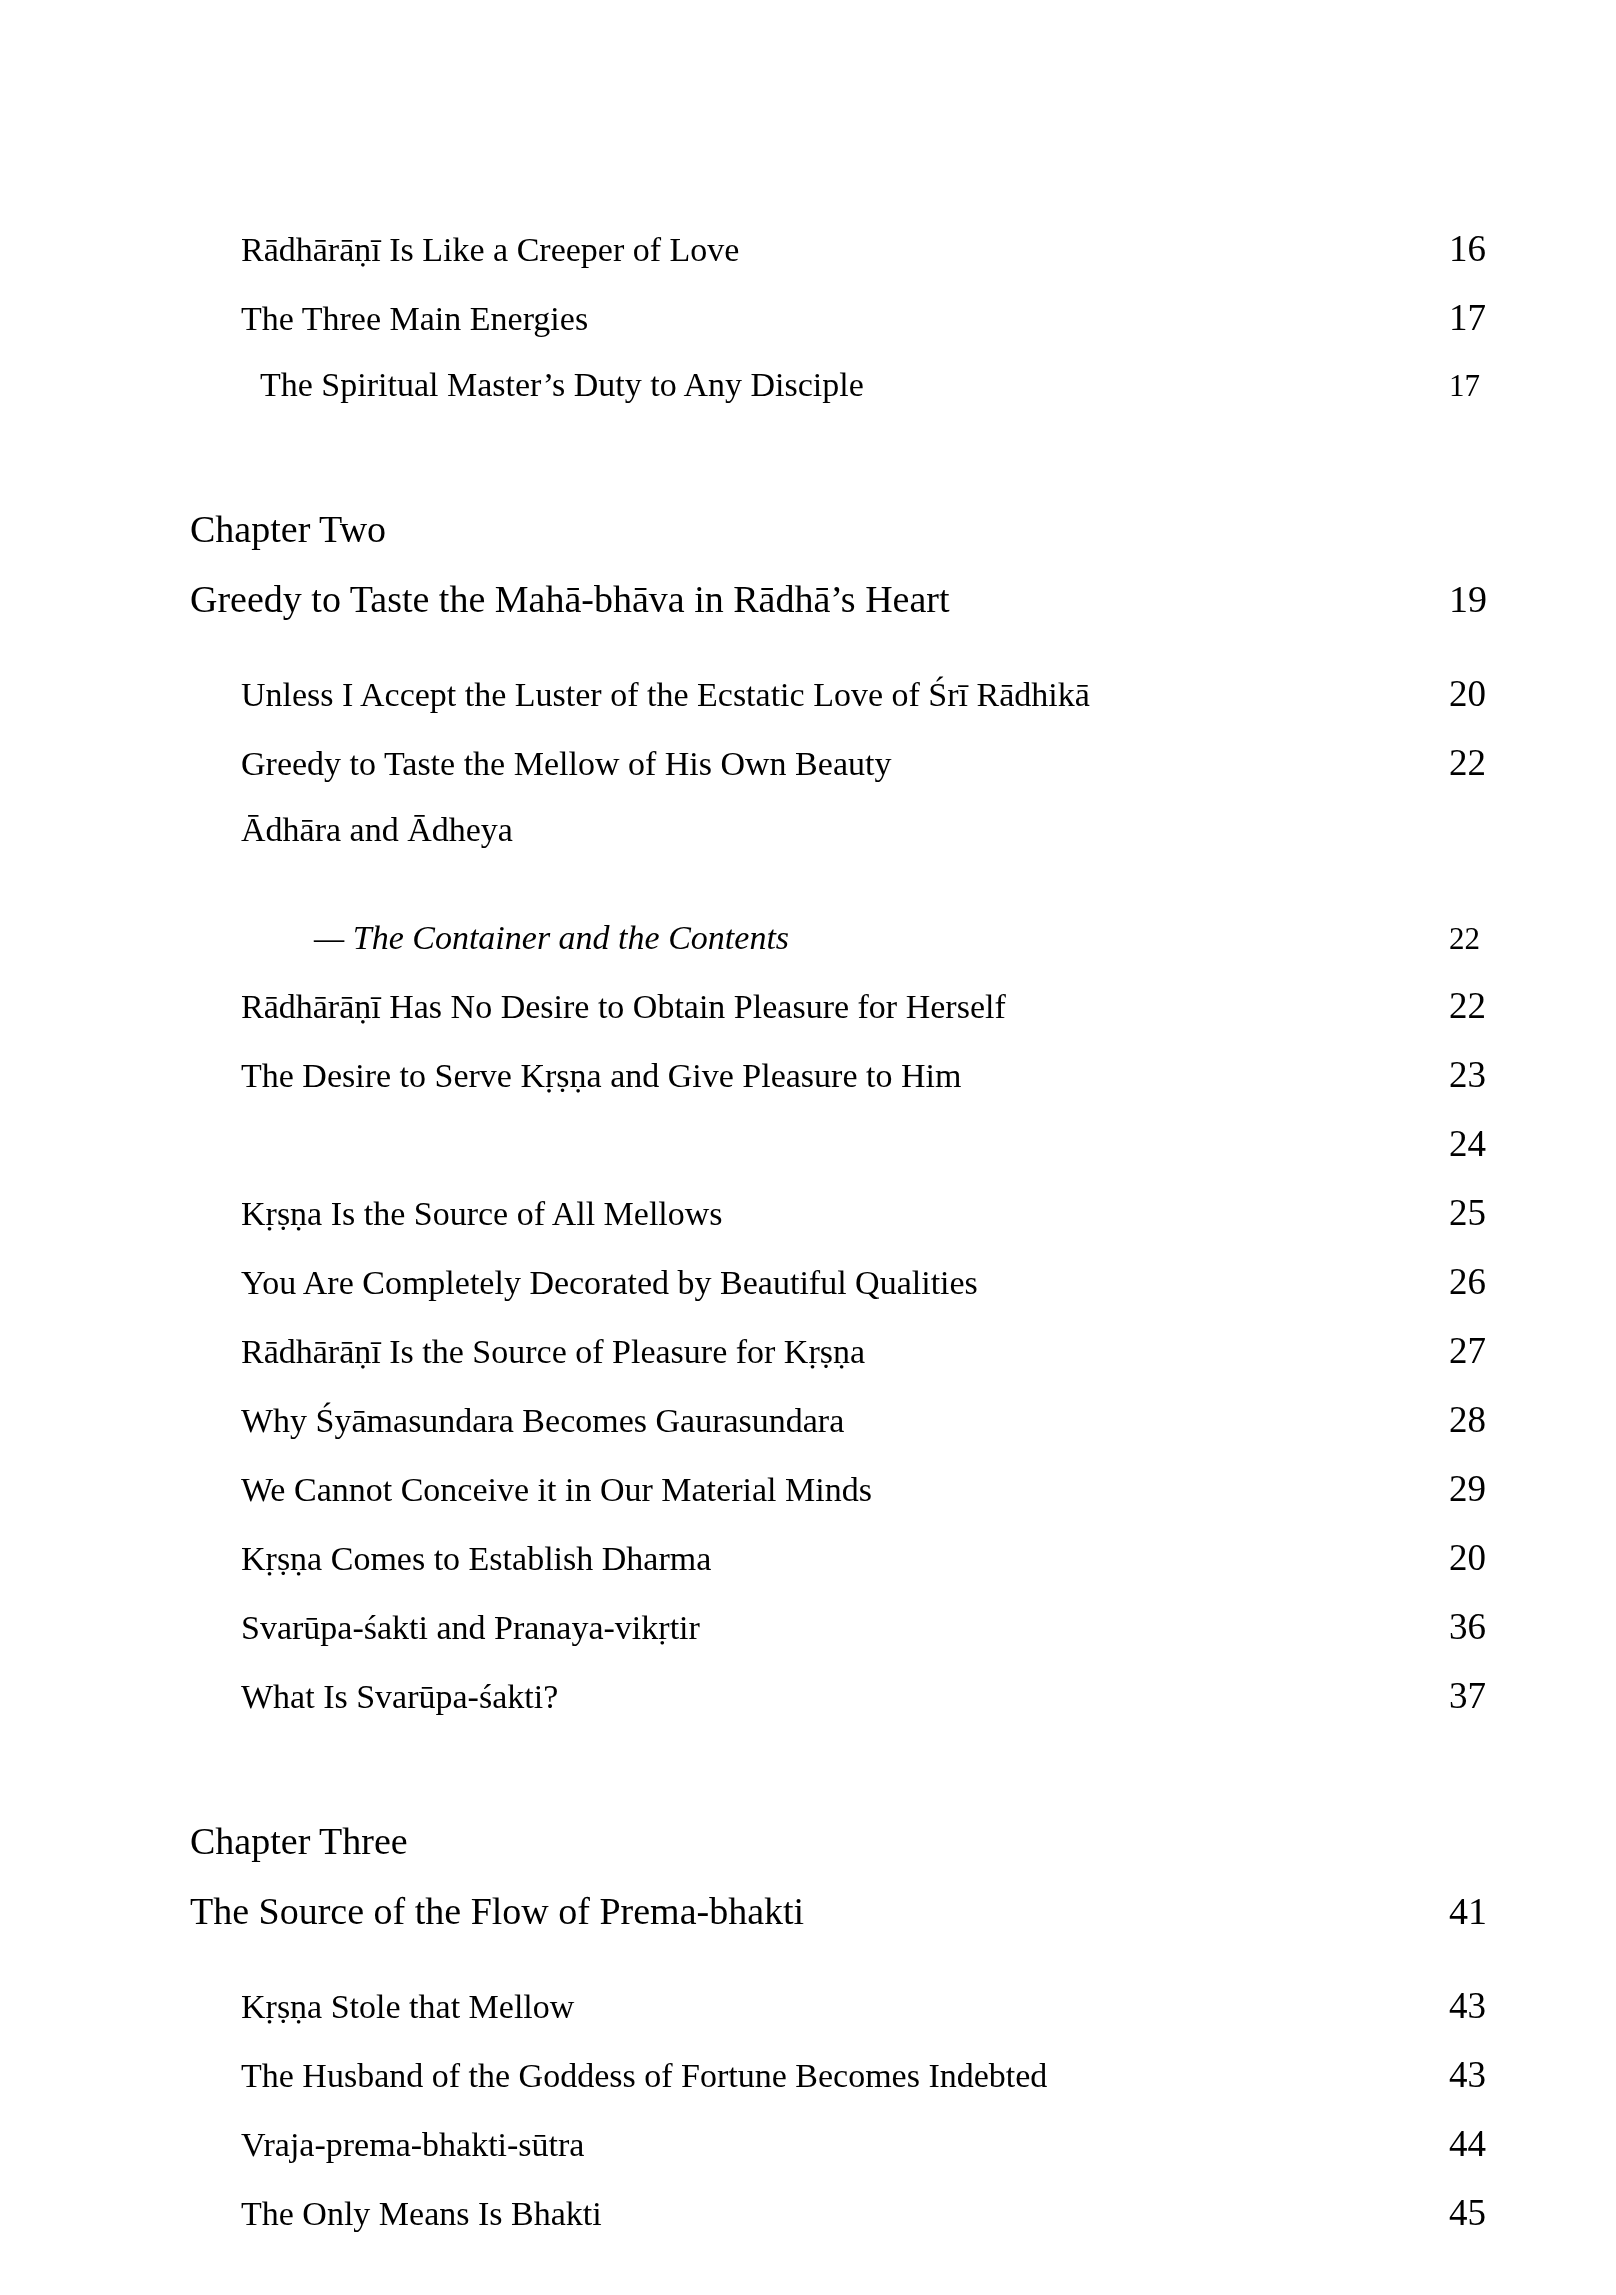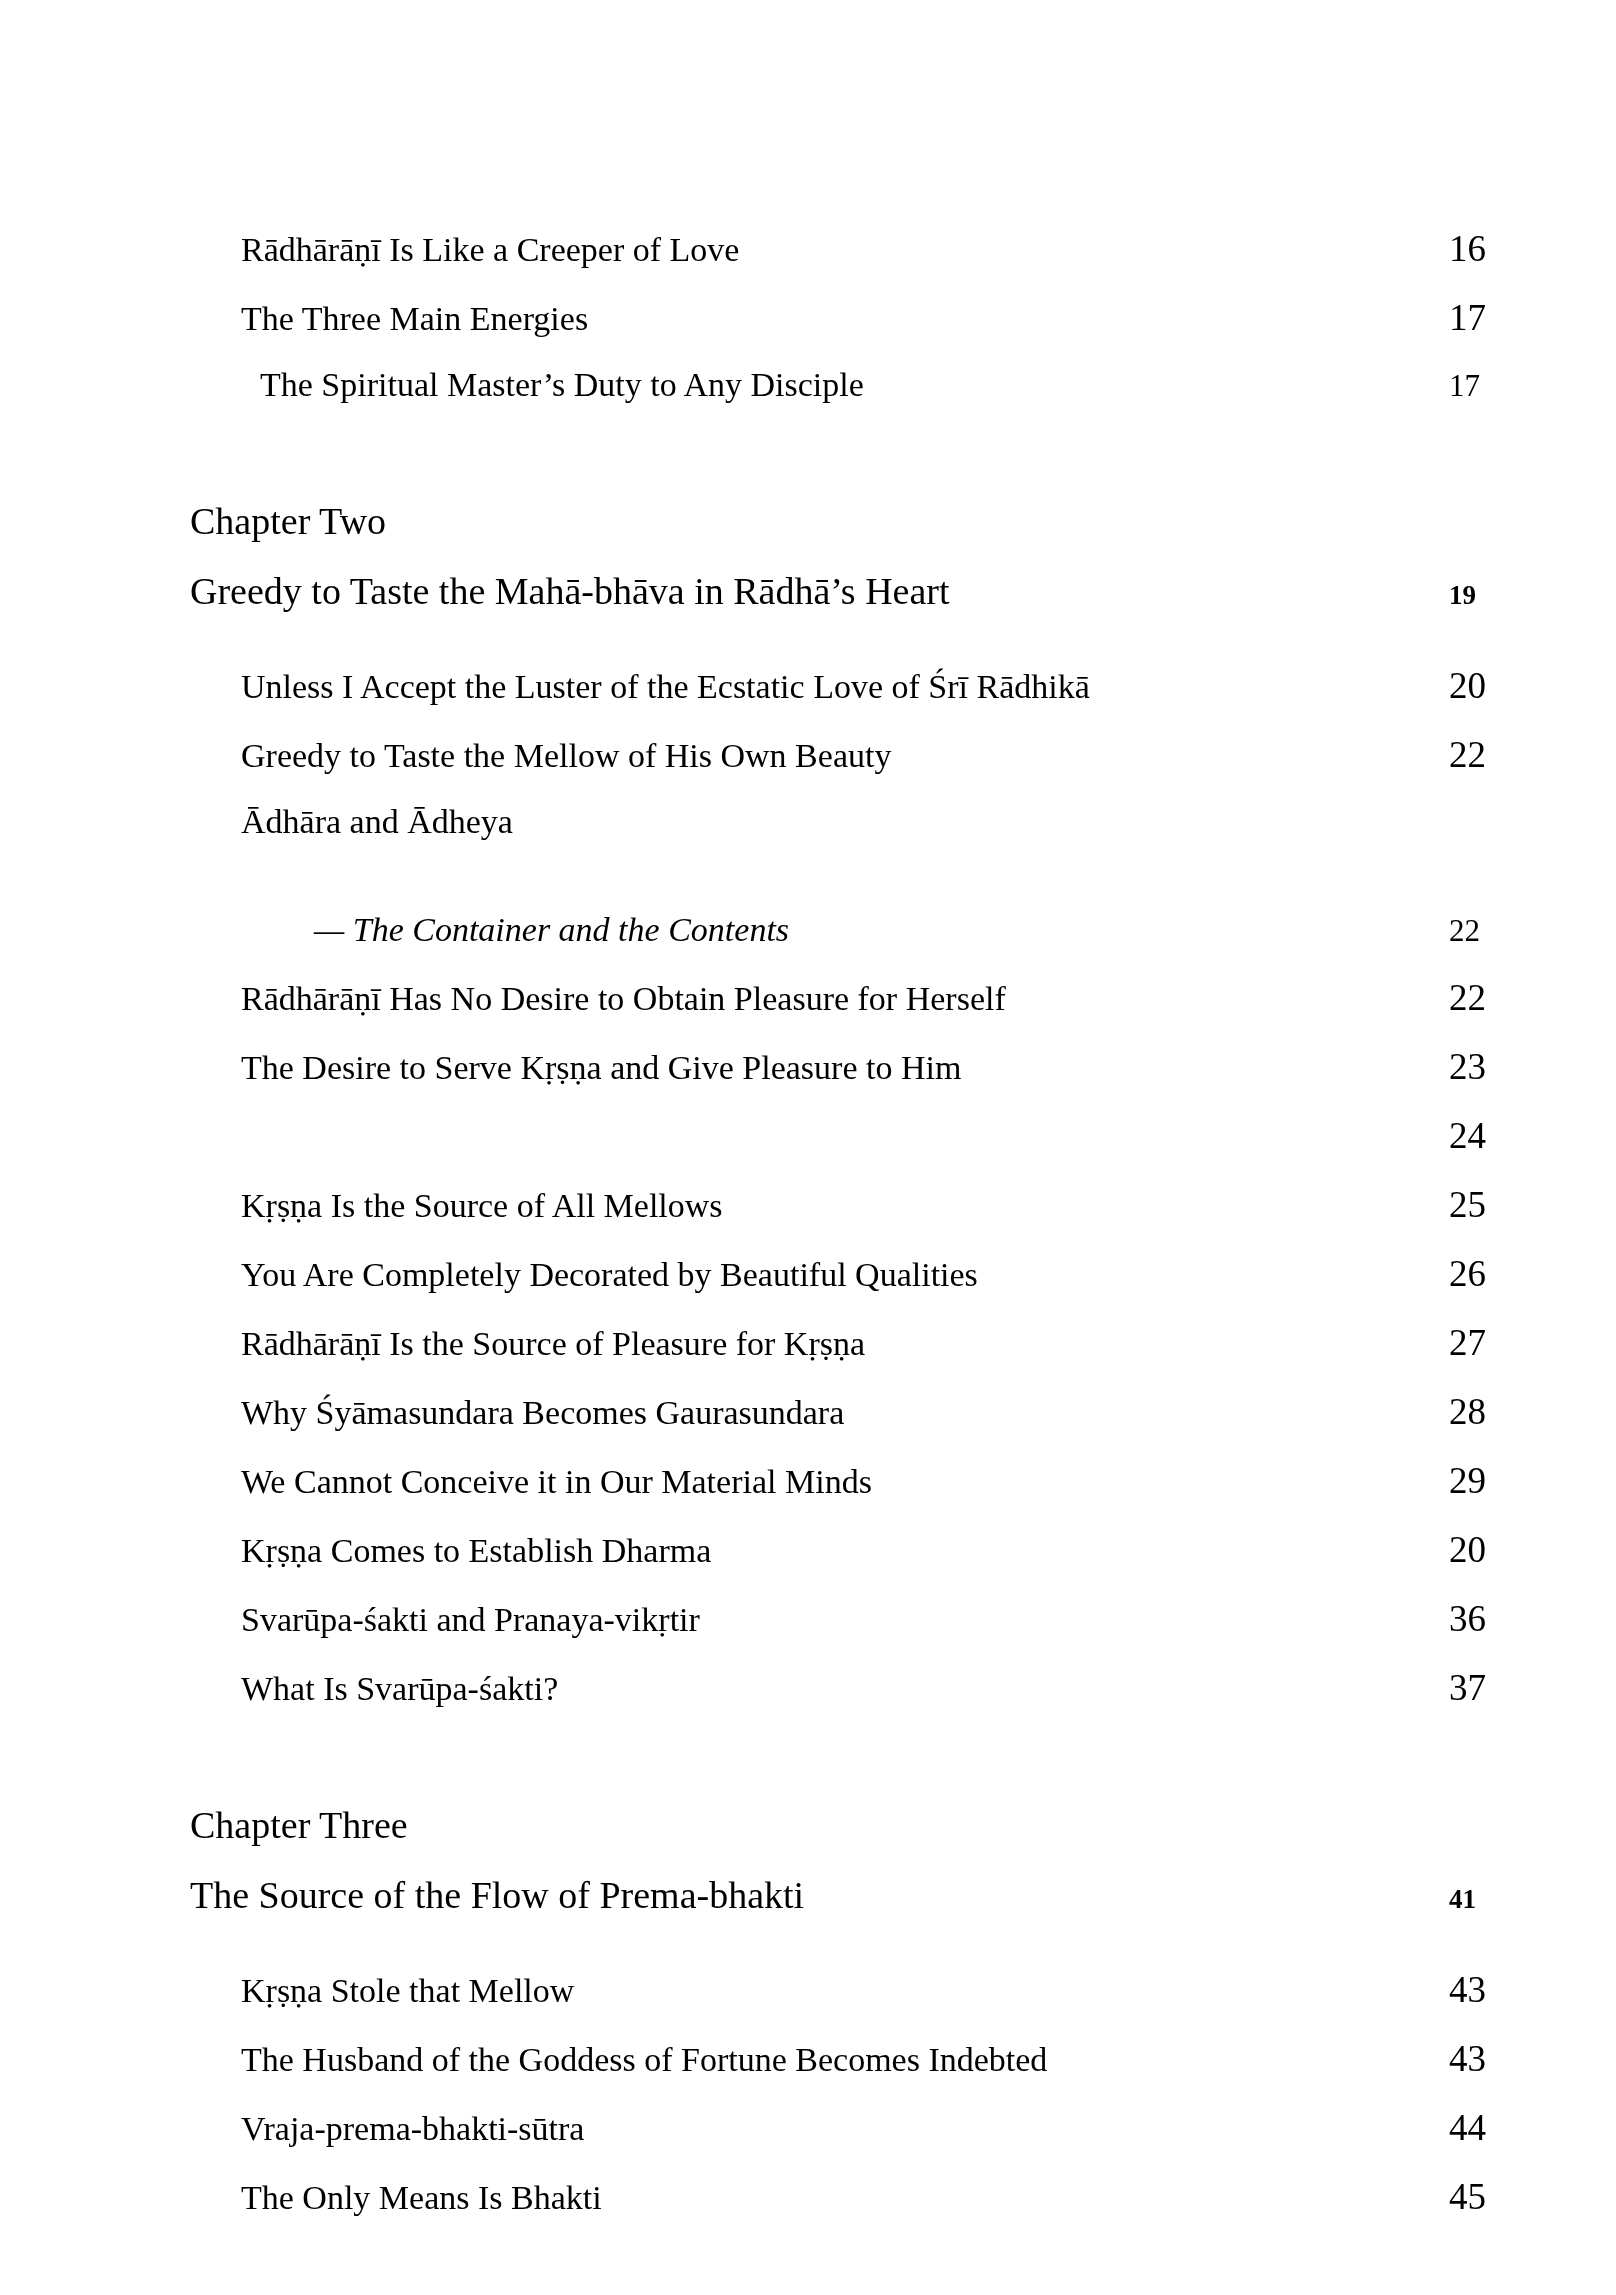--- a/index.html
+++ b/index.html
@@ -50,36 +50,35 @@
     white-space: pre;
     font-variant-numeric: oldstyle-nums;
     font-feature-settings: "onum" 1;
   }
 
   
   .row.chapter-label {
     padding-left: 190px;
     font-size: 38px;
     line-height: 1.0;
-    margin-top: 0;
+    margin-top: 8px;
     justify-content: flex-end;
   }
   .row.chapter-label .pagenum { font-size: 38px; }
 
   
   .row.chapter-title {
     padding-left: 190px;
     font-size: 38px;
     line-height: 1.0;
     justify-content: center;
   }
   .row.chapter-title .pagenum {
-    font-size: 27px;
+    font-size: 38px;
     padding-left: 6.1px;
-    font-weight: bold;
   }
 
   
   .row.section {
     padding-left: 241px;
     font-size: 34px;
     line-height: 1.0;
     gap: 16px;
   }
   .row.section .pagenum {

